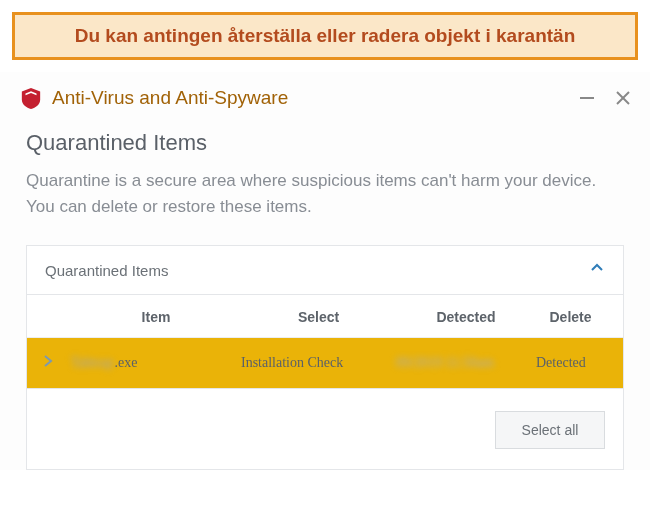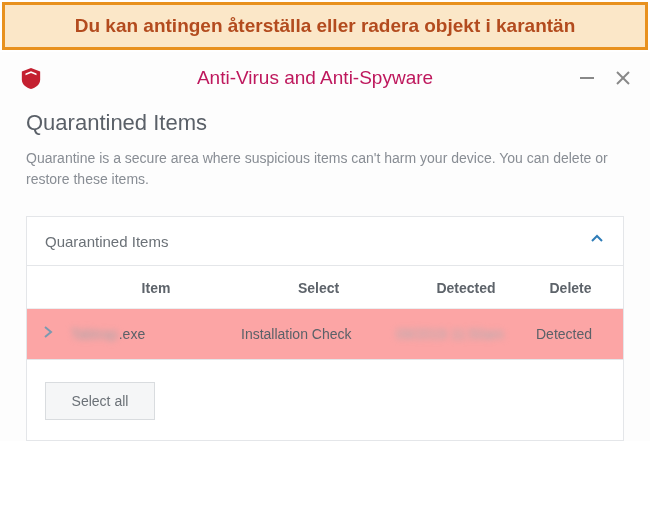--- a/index.html
+++ b/index.html
@@ -8,21 +8,21 @@
       background: #fff;
       width: 650px;
       height: 511px;
       overflow: hidden;
     }
     .banner {
       background: #fbe7c8;
       border: 3px solid #e8911e;
       text-align: center;
       padding: 10px 8px;
-      margin: 2px;
+      margin: 12px;
     }
     .banner-text {
       color: #b34b1e;
       font-size: 19px;
       font-weight: 600;
     }
     .window {
       background: #fdfdfd;
       padding: 0 0 0 0;
     }
@@ -32,25 +32,24 @@
       padding: 14px 18px 10px 20px;
       position: relative;
     }
     .logo {
       width: 22px;
       height: 24px;
       margin-right: 10px;
       flex-shrink: 0;
     }
     .app-title {
-      color: #be185d;
+      color: #a16207;
       font-size: 19px;
       font-weight: 400;
       flex: 1;
-      text-align: center;
     }
     .win-controls {
       display: flex;
       gap: 18px;
       align-items: center;
     }
     .win-btn {
       color: #888;
       cursor: pointer;
       display: flex;
@@ -61,21 +60,21 @@
       padding: 10px 26px 0 26px;
     }
     .page-title {
       color: #5a6068;
       font-size: 22px;
       font-weight: 400;
       margin-bottom: 12px;
     }
     .page-desc {
       color: #888d94;
-      font-size: 14px;
+      font-size: 17px;
       line-height: 1.5;
       margin-bottom: 26px;
     }
     .panel {
       border: 1px solid #e4e6e9;
       background: #fff;
     }
     .panel-header {
       display: flex;
       align-items: center;
@@ -103,41 +102,42 @@
     .col-status { flex: 1; }
     .th {
       color: #5d636a;
       font-size: 14px;
       font-weight: 700;
     }
     .table-row {
       display: flex;
       align-items: center;
       padding: 16px 18px 16px 14px;
-      background: #fca5a5;
+      background: #eab308;
       border-bottom: 1px solid #e4e6e9;
+      font-family: Liberation Serif, serif;
     }
     .row-chevron {
       color: #7b99b0;
       margin-right: 10px;
       flex: 0 0 20px;
     }
     .td {
       color: #5b6168;
       font-size: 14px;
     }
     .td-blur {
       filter: blur(3px);
       color: #a8adb3;
     }
     .item-name { display: inline-flex; align-items: baseline; }
     .item-name .blurpart { filter: blur(3px); color:#a0a5ab; margin-right:1px; }
     .actions {
       display: flex;
-      justify-content: flex-start;
+      justify-content: flex-end;
       gap: 32px;
       padding: 22px 18px 20px 18px;
     }
     .action-btn {
       min-width: 110px;
       padding: 10px 18px;
       background: #f5f6f7;
       border: 1px solid #d9dcdf;
       color: #6b7177;
       font-size: 14px;

